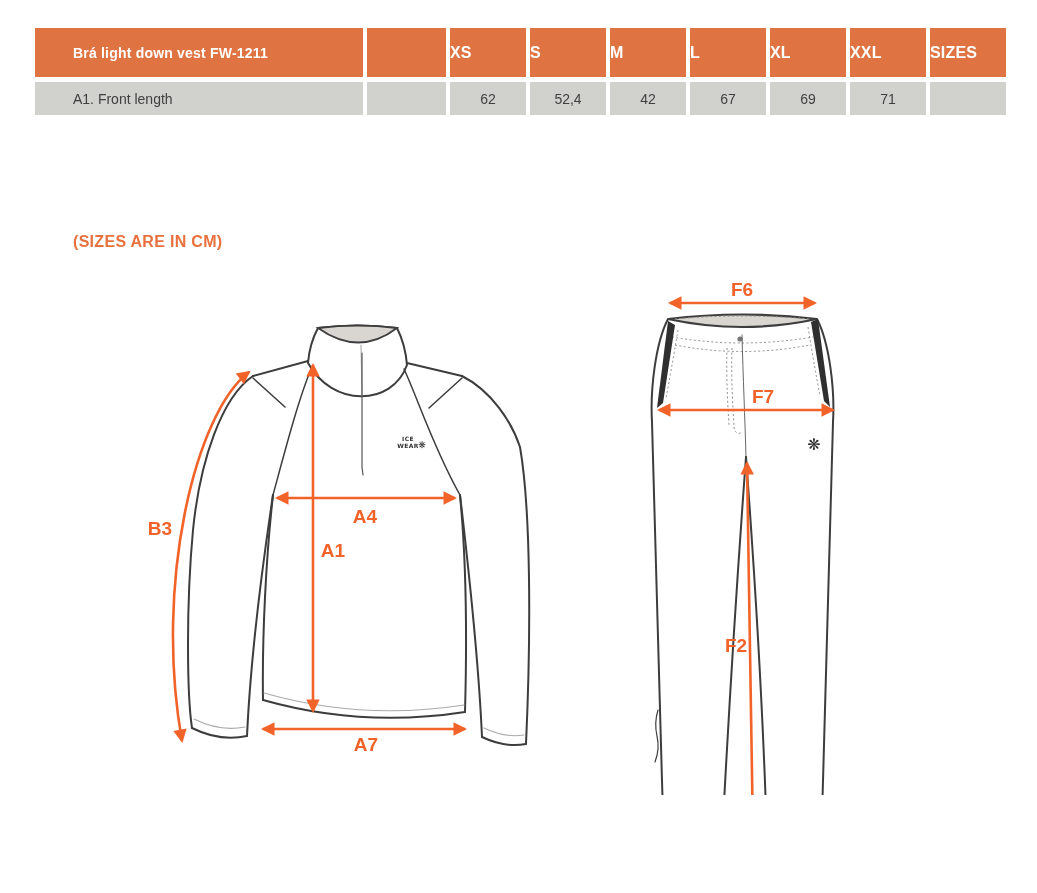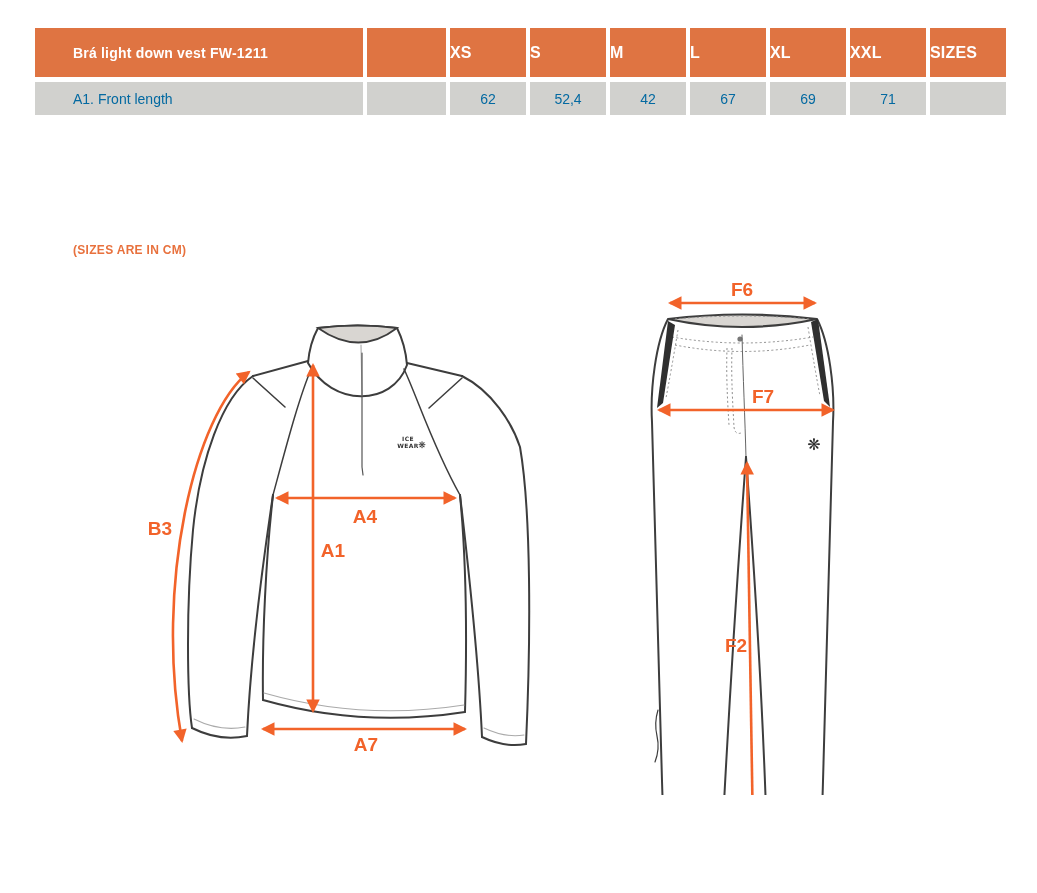--- a/index.html
+++ b/index.html
@@ -12,28 +12,28 @@
   table.sizechart { border-collapse:separate; border-spacing:4px 5px; table-layout:fixed; }
   table.sizechart th, table.sizechart td { padding:0; }
   table.sizechart thead th {
     background:#DF7442; color:#ffffff; height:49px;
     font-weight:bold; font-size:16px; text-align:left; letter-spacing:.2px;
   }
   table.sizechart thead th.title {
     text-align:left; padding-left:38px; font-size:14px;
   }
   table.sizechart tbody td {
-    height:33px; font-size:14px; color:#0369a1; text-align:center;
+    height:33px; font-size:14px; color:#404040; text-align:center;
   }
   table.sizechart tbody td.lbl { text-align:left; padding-left:38px; }
   table.sizechart tbody tr.dark td  { background:#D1D1CE; }
   table.sizechart tbody tr.light td { background:#E6E6E3; }
   .note {
-    position:absolute; left:73px; top:243px;
-    color:#E8713D; font-size:12px; font-weight:bold; letter-spacing:.3px;
+    position:absolute; left:73px; top:233px;
+    color:#E8713D; font-size:16px; font-weight:bold; letter-spacing:.3px;
   }
   svg.fig { position:absolute; overflow:visible; }
   svg.sweater { left:140px; top:295px; }
   svg.pants   { left:628px; top:280px; }
   .outline { fill:none; stroke:#3d3d3d; stroke-width:2; stroke-linecap:round; stroke-linejoin:round; }
   .seam    { fill:none; stroke:#3d3d3d; stroke-width:1.5; stroke-linecap:round; }
   .lightseam { fill:none; stroke:#aaaaaa; stroke-width:1.1; stroke-linecap:round; }
   .stitch  { fill:none; stroke:#8f8f8f; stroke-width:1; stroke-dasharray:2 2.4; }
   .grayfill { fill:#D9D6D2; stroke:#3d3d3d; stroke-width:1.8; }
   .arrow { fill:none; stroke:#F2632A; stroke-width:2.6; }

